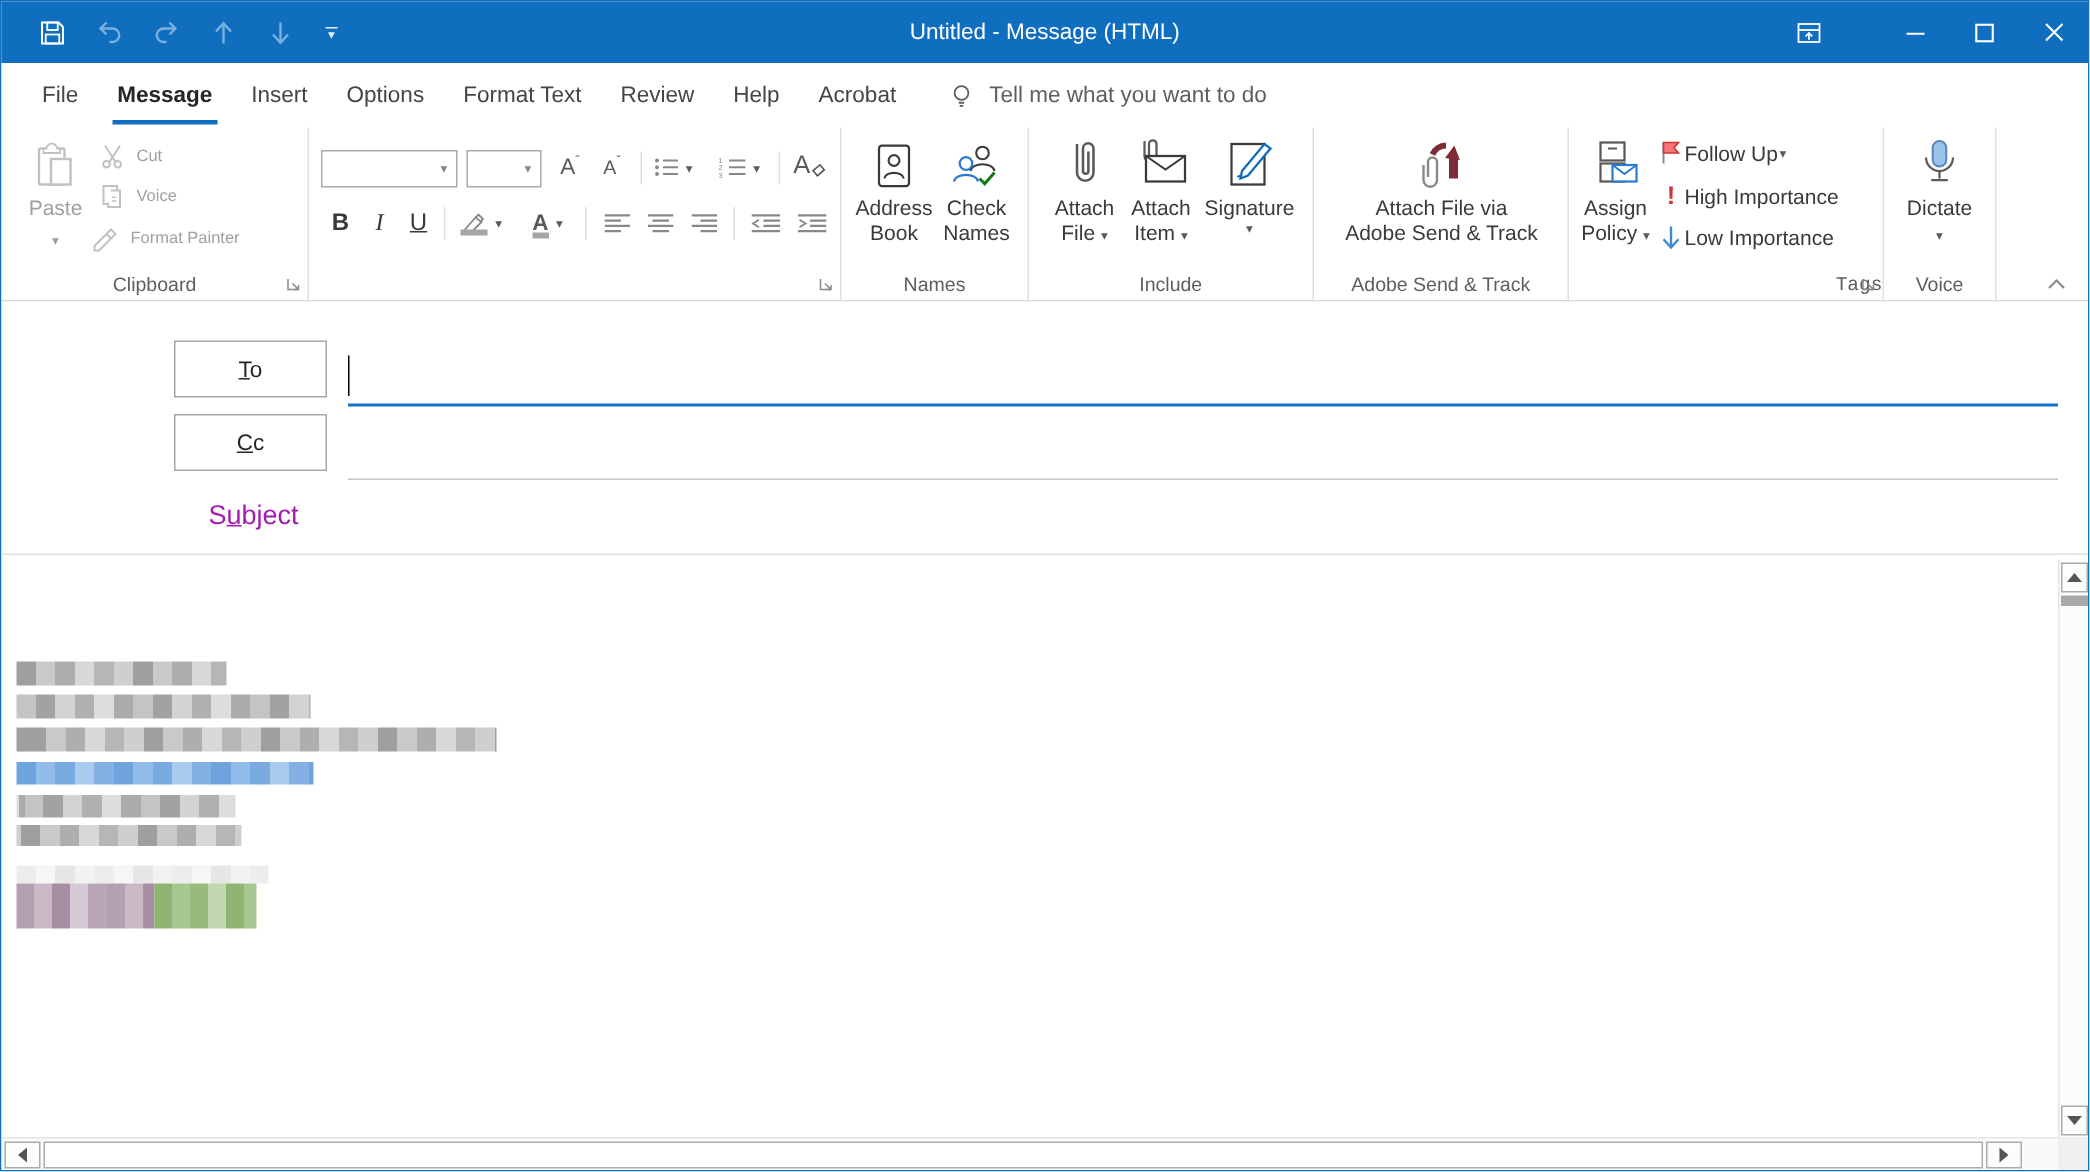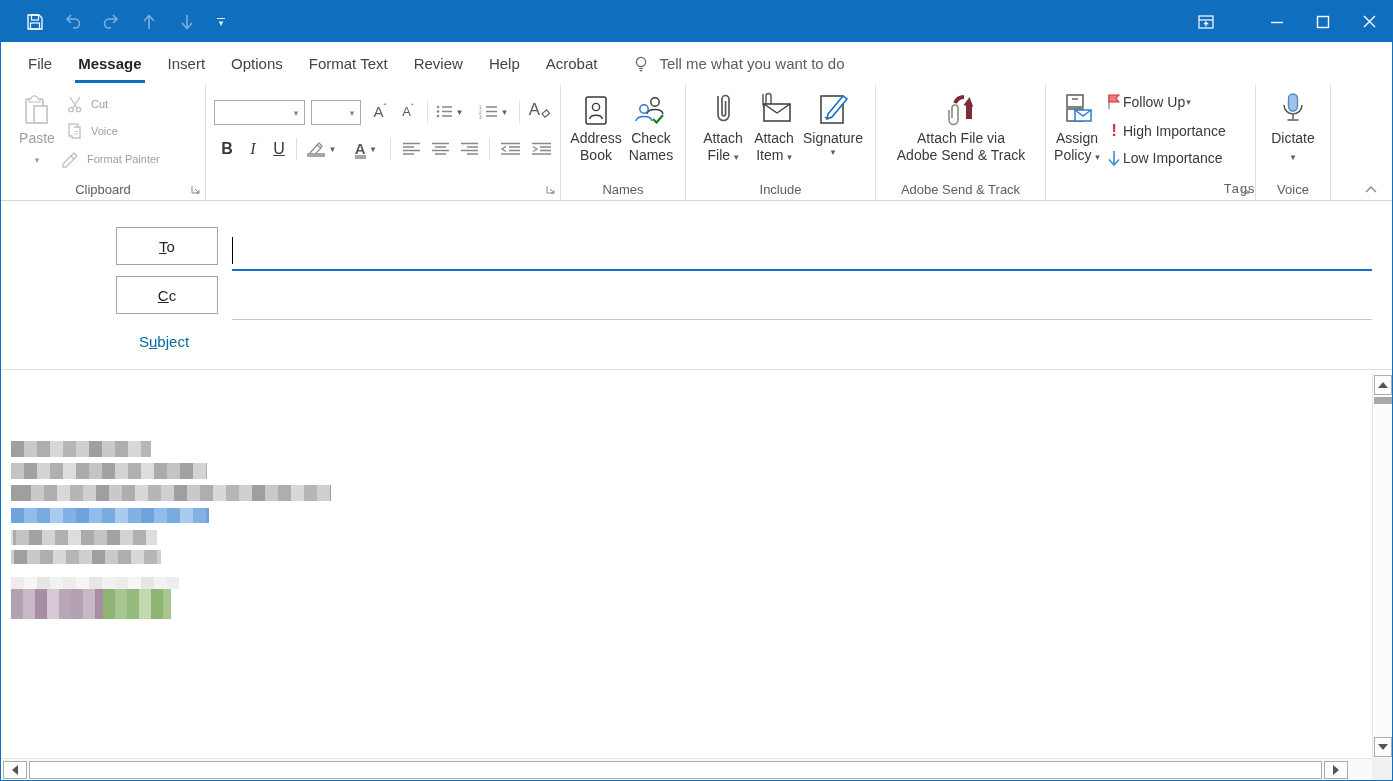--- a/index.html
+++ b/index.html
@@ -58,21 +58,21 @@
 
   
   .mailhead { position:absolute; left:0; top:200px; right:0; height:169px; background:#fff; border-bottom:1px solid #E1DFDD; }
   .sendbtn { position:absolute; left:28px; top:26px; width:61px; height:91px; border:1px solid #A6A6A6; background:#fff; display:flex; flex-direction:column; align-items:center; justify-content:center; gap:12px; font-size:15px; color:#262626; }
   .fieldbtn { position:absolute; left:115px; width:102px; height:38px; border:1px solid #A6A6A6; background:#fff; display:flex; align-items:center; justify-content:center; font-size:15px; color:#262626; }
   .accel { text-decoration:underline; }
   .field { position:absolute; left:231px; right:20px; height:38px; }
   .field .uline { position:absolute; left:0; right:0; bottom:0; height:1px; background:#C8C6C4; }
   .field.focused .uline { height:2px; background:#1374CC; }
   .caret { position:absolute; left:0px; top:4px; width:1px; height:27px; background:#000; }
-  .subjlabel { position:absolute; left:138px; top:132px; font-size:15px; color:#0369a1; }
+  .subjlabel { position:absolute; left:138px; top:132px; font-size:18px; color:#a21caf; }
   .subjfield { position:absolute; left:231px; right:20px; top:124px; height:34px; }
 
   
   .bodyarea { position:absolute; left:0; top:369px; right:0; bottom:22px; background:#fff; }
   .redact { position:absolute; left:10px; }
   .rg1 { background:repeating-linear-gradient(90deg,#9f9f9f 0 13px,#c9c9c9 13px 26px,#aeaeae 26px 39px,#d8d8d8 39px 52px,#b6b6b6 52px 65px,#cfcfcf 65px 78px); }
   .rg2 { background:repeating-linear-gradient(90deg,#c4c4c4 0 13px,#a2a2a2 13px 26px,#d3d3d3 26px 39px,#b0b0b0 39px 52px,#dddddd 52px 65px,#ababab 65px 78px); }
   .rblue { background:repeating-linear-gradient(90deg,#6fa3dd 0 13px,#92bce9 13px 26px,#7aabe0 26px 39px,#a8cbee 39px 52px,#83b1e3 52px 65px); }
   .rfaint { background:repeating-linear-gradient(90deg,#ededed 0 13px,#f6f6f6 13px 26px,#e6e6e6 26px 39px,#f2f2f2 39px 52px); }
   .rlogo { display:flex; }
@@ -133,20 +133,21 @@
         <svg width="18" height="20" viewBox="0 0 18 20">
             <path d="M9 3v13" stroke="#fff" stroke-width="1.6"></path>
             <path d="M4 11 L9 16.5 L14 11" fill="none" stroke="#fff" stroke-width="1.6"></path>
           </svg>
       </div>
       <div class="qat-chevron">
           <span class="bar"></span>
           <span>▾</span>
         </div>
     </div>
+    <div class="win-title">Untitled  -  Message (HTML)</div>
     <div class="win-controls">
       <div class="wbtn ribbonopts">
         <svg width="20" height="20" viewBox="0 0 20 20">
             <rect x="3" y="4" width="14" height="12" fill="none" stroke="#fff" stroke-width="1.2"></rect>
             <line x1="3" y1="8" x2="17" y2="8" stroke="#fff" stroke-width="1.2"></line>
             <path d="M10 14.5V10.5 M7.8 12.3 L10 10 L12.2 12.3" fill="none" stroke="#fff" stroke-width="1.2"></path>
           </svg>
       </div>
       <div class="wbtn">
         <svg width="14" height="14" viewBox="0 0 14 14">

